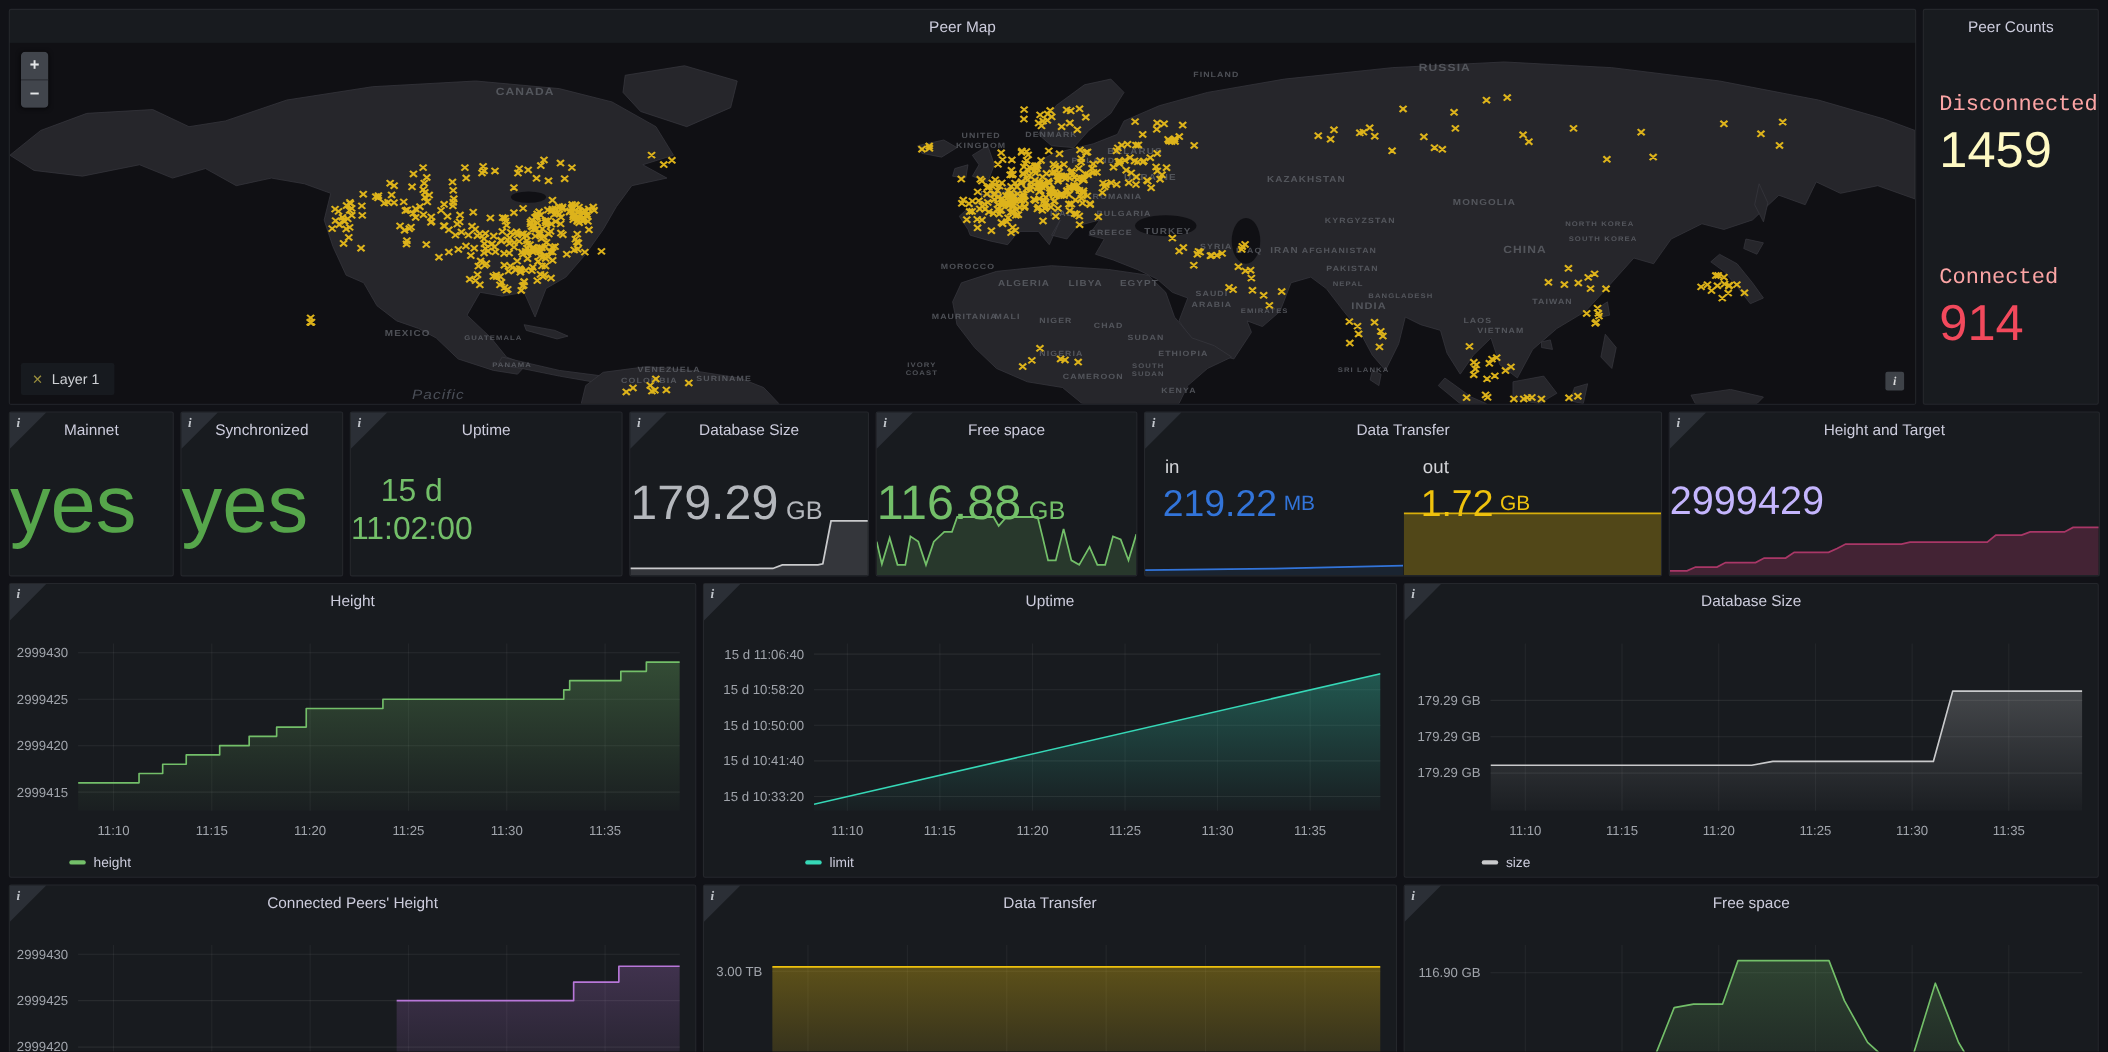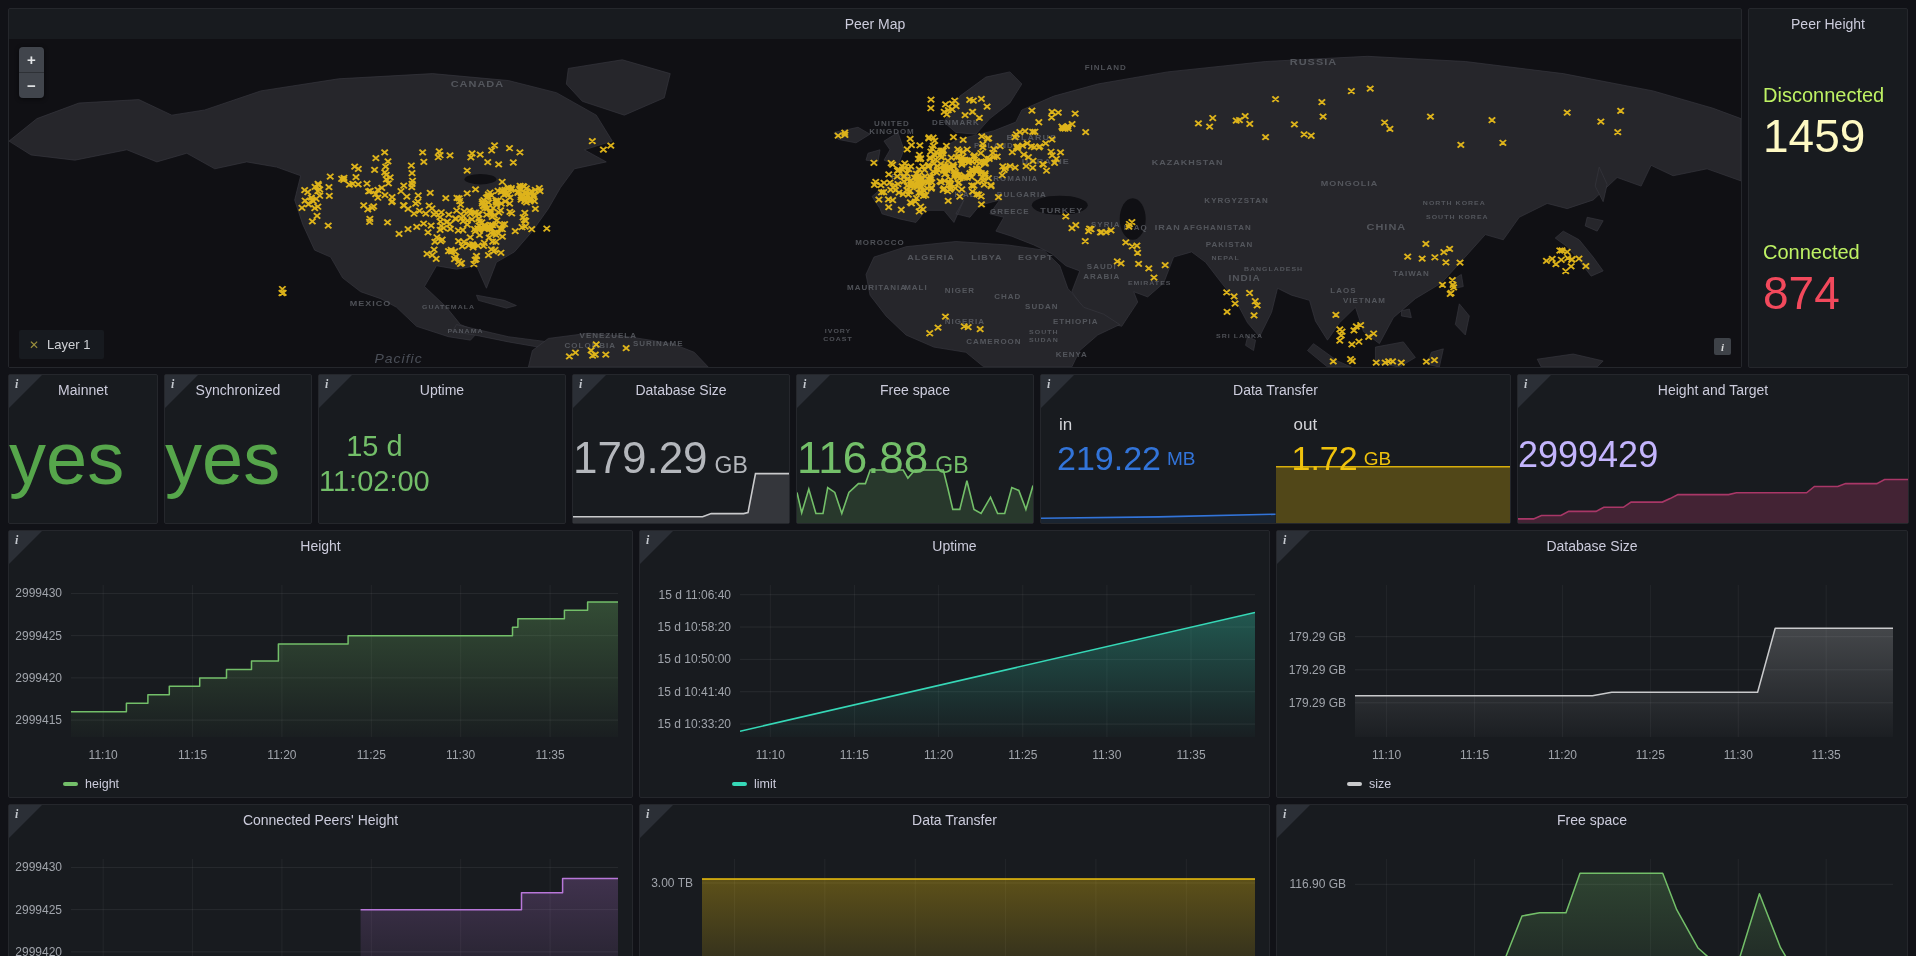--- a/index.html
+++ b/index.html
@@ -26,21 +26,21 @@
   .zbtn:last-child{border-bottom:none;}
   .layerbox{position:absolute;left:10px;bottom:8px;background:rgba(25,28,33,.85);border-radius:2px;
     padding:7px 14px 7px 10px;display:flex;align-items:center;gap:8px;font-size:13px;color:#CFD1D5;z-index:6;cursor:pointer;}
   .layerbox .lx{color:#9B8F3D;font-size:12px;}
   .attrib{position:absolute;right:10px;bottom:12px;width:17px;height:17px;background:#3E4248;border-radius:2px;
     display:flex;align-items:center;justify-content:center;font:italic 700 11px "Liberation Serif",serif;
     color:#D8D9DA;z-index:6;cursor:pointer;}
   
   .pc-body{flex:1;display:flex;flex-direction:column;padding:4px 0 10px 14px;}
   .pc-item{flex:1;display:flex;flex-direction:column;justify-content:center;}
-  .pc-label{font-size:20px;color:#bef264;margin-bottom:6px;}
+  .pc-label{font-size:20px;color:#fca5a5;margin-bottom:6px;font-family:Liberation Mono, monospace;}
   .pc-value{font-size:46px;font-weight:500;line-height:1;}
   
   .stat-body{position:relative;flex:1;display:flex;align-items:center;overflow:hidden;}
   .big-val{font-size:74px;font-weight:500;line-height:.85;padding-bottom:10px;}
   .val2{font-size:29px;font-weight:500;line-height:1.2;text-align:center;}
   .val-unit{display:flex;align-items:baseline;gap:7px;font-weight:500;z-index:2;margin-bottom:12px;}
   .val-unit .num{font-size:44px;}
   .val-unit .unit{font-size:23px;}
   .spark{position:absolute;left:0;right:0;bottom:0;z-index:1;}
   .spark svg{display:block;width:100%;height:100%;}
@@ -166,30 +166,30 @@
       <div class="layerbox">
         <span class="lx">✕</span>
         <span>Layer 1</span>
       </div>
       <div class="attrib">i</div>
     </div>
   </section>
 
   <section class="panel" style="width:160px">
     <header class="ph">
-      <span>Peer Height</span>
+      <span>Peer Counts</span>
     </header>
     <div class="pc-body">
       <div class="pc-item">
         <div class="pc-label">Disconnected</div>
         <div class="pc-value" style="color: #fef9c3;">1459</div>
       </div>
       <div class="pc-item">
         <div class="pc-label">Connected</div>
-        <div class="pc-value" style="color: rgb(242, 73, 92);">874</div>
+        <div class="pc-value" style="color: rgb(242, 73, 92);">914</div>
       </div>
     </div>
   </section>
 </div>
 
 <div class="row row2">
   <section class="panel" style="width:150px">
     <div class="corner">
         <span>i</span>
       </div>

